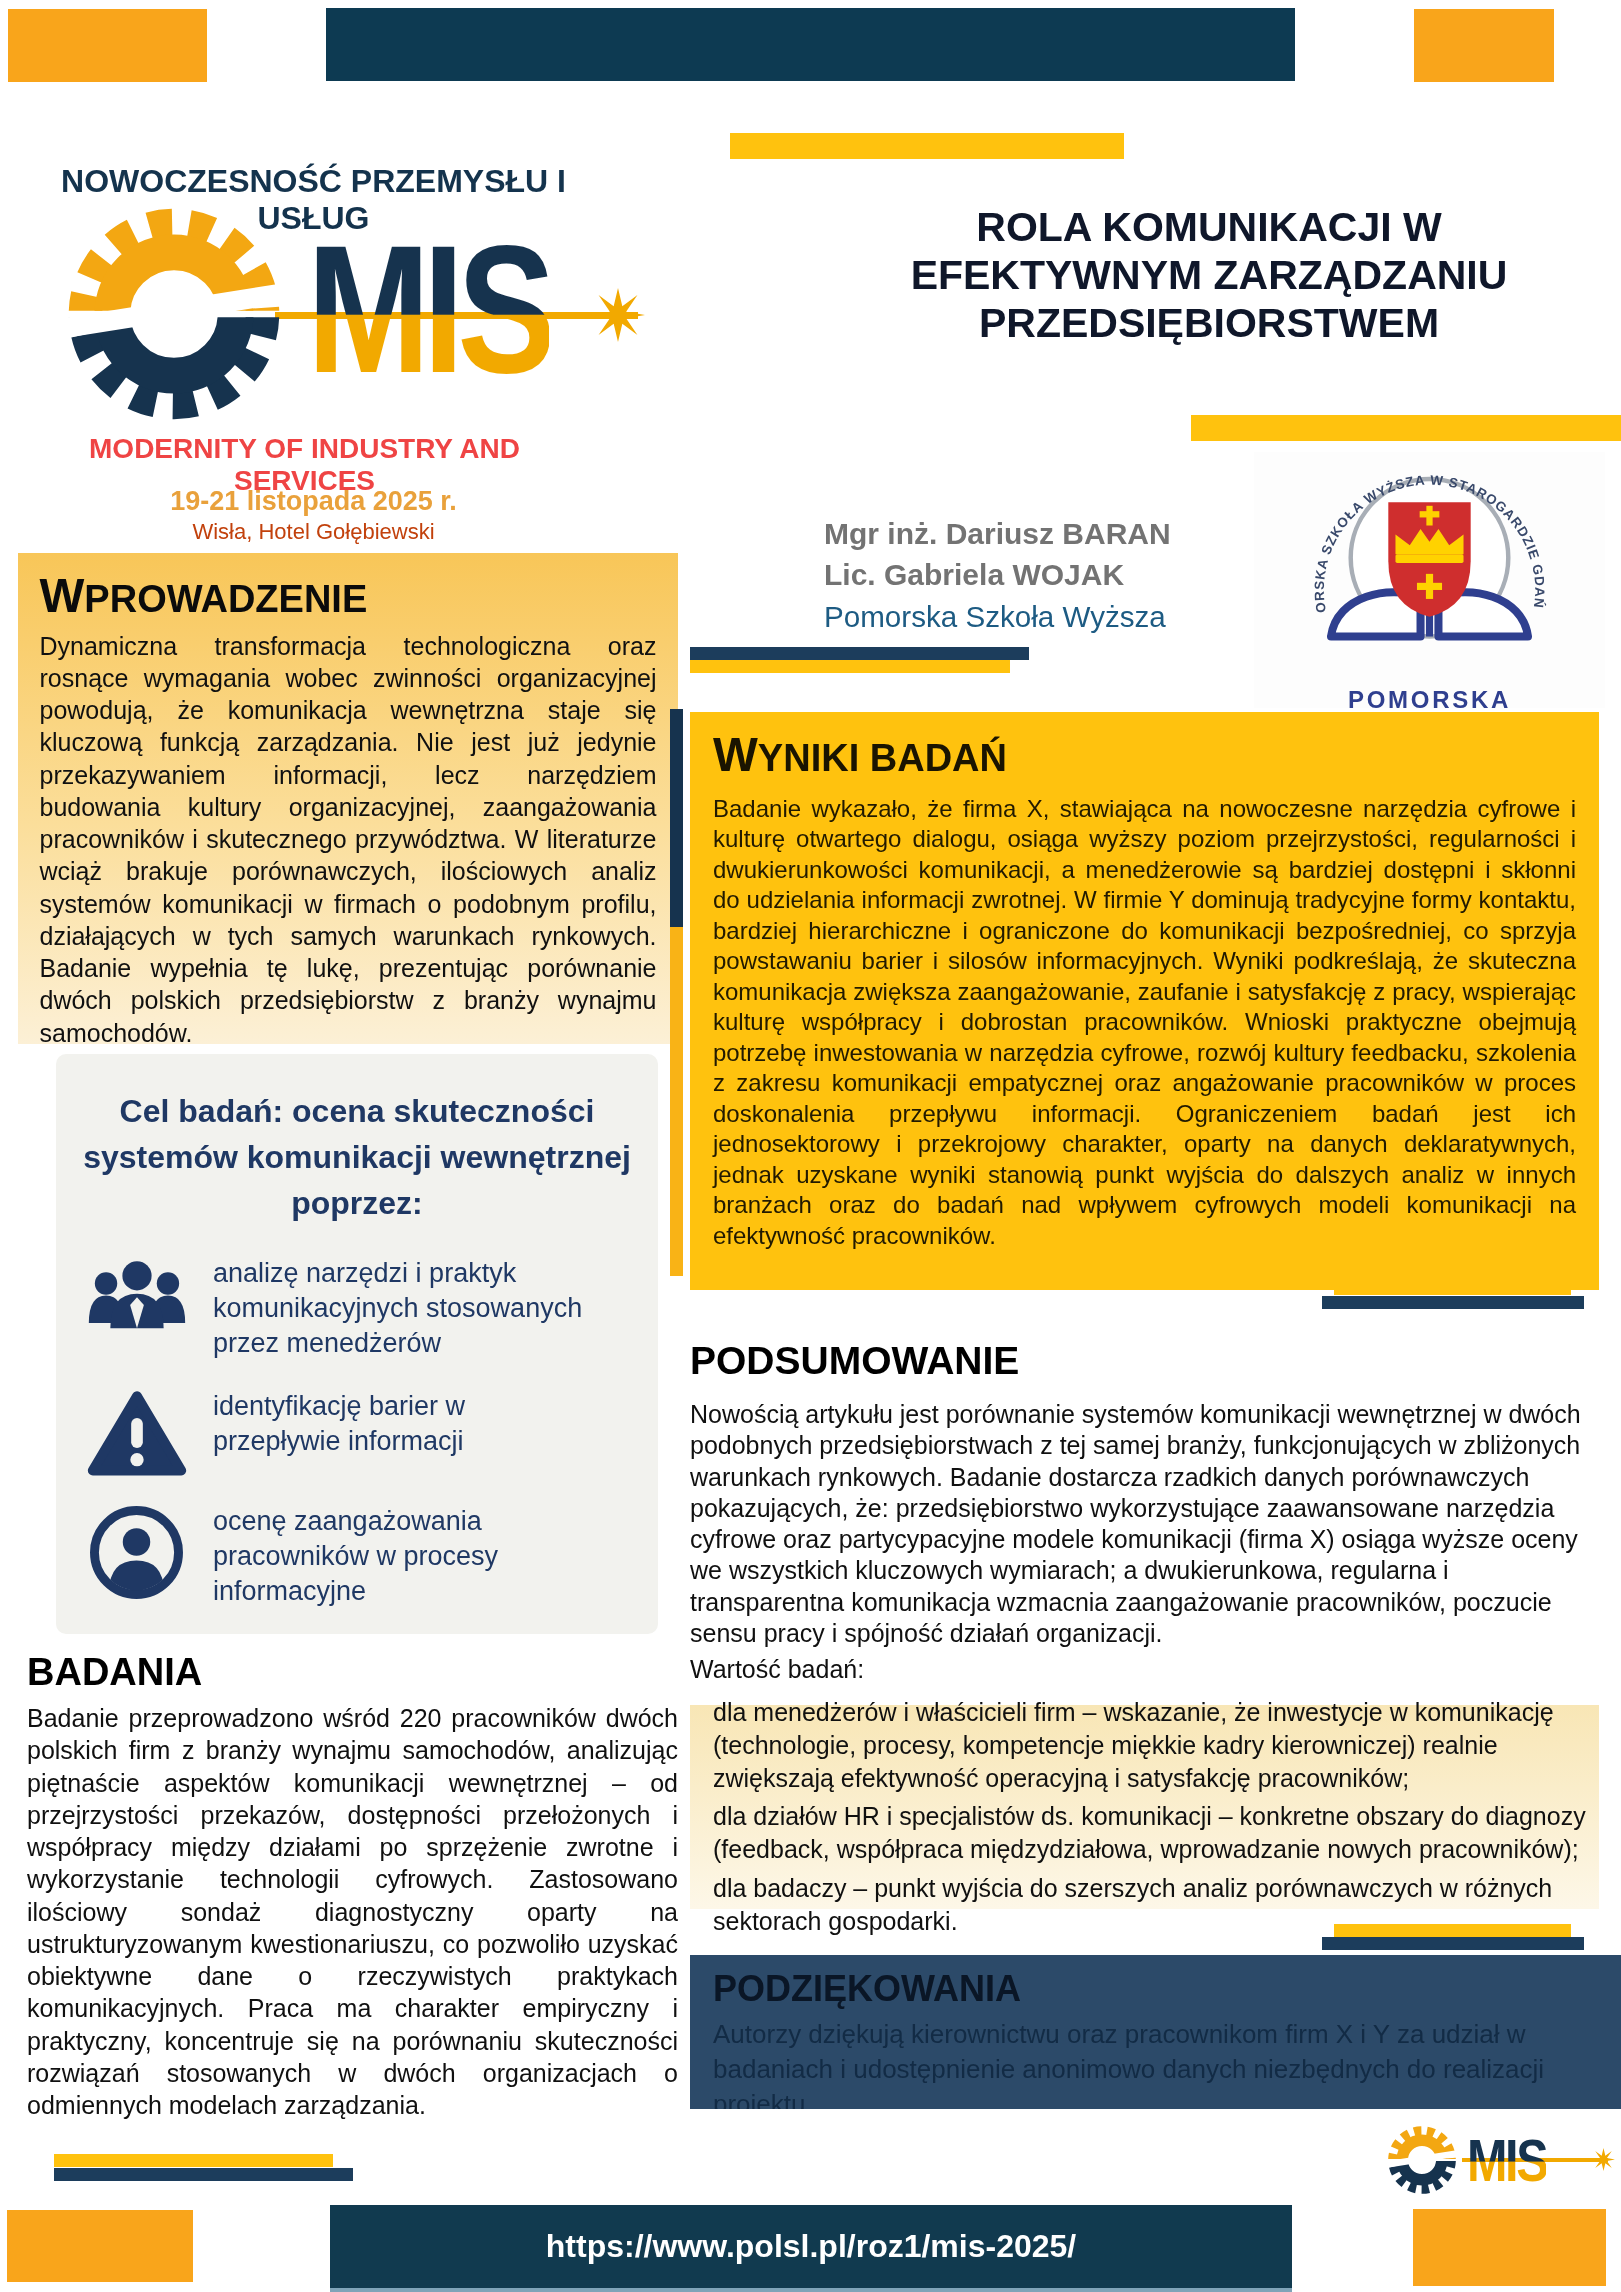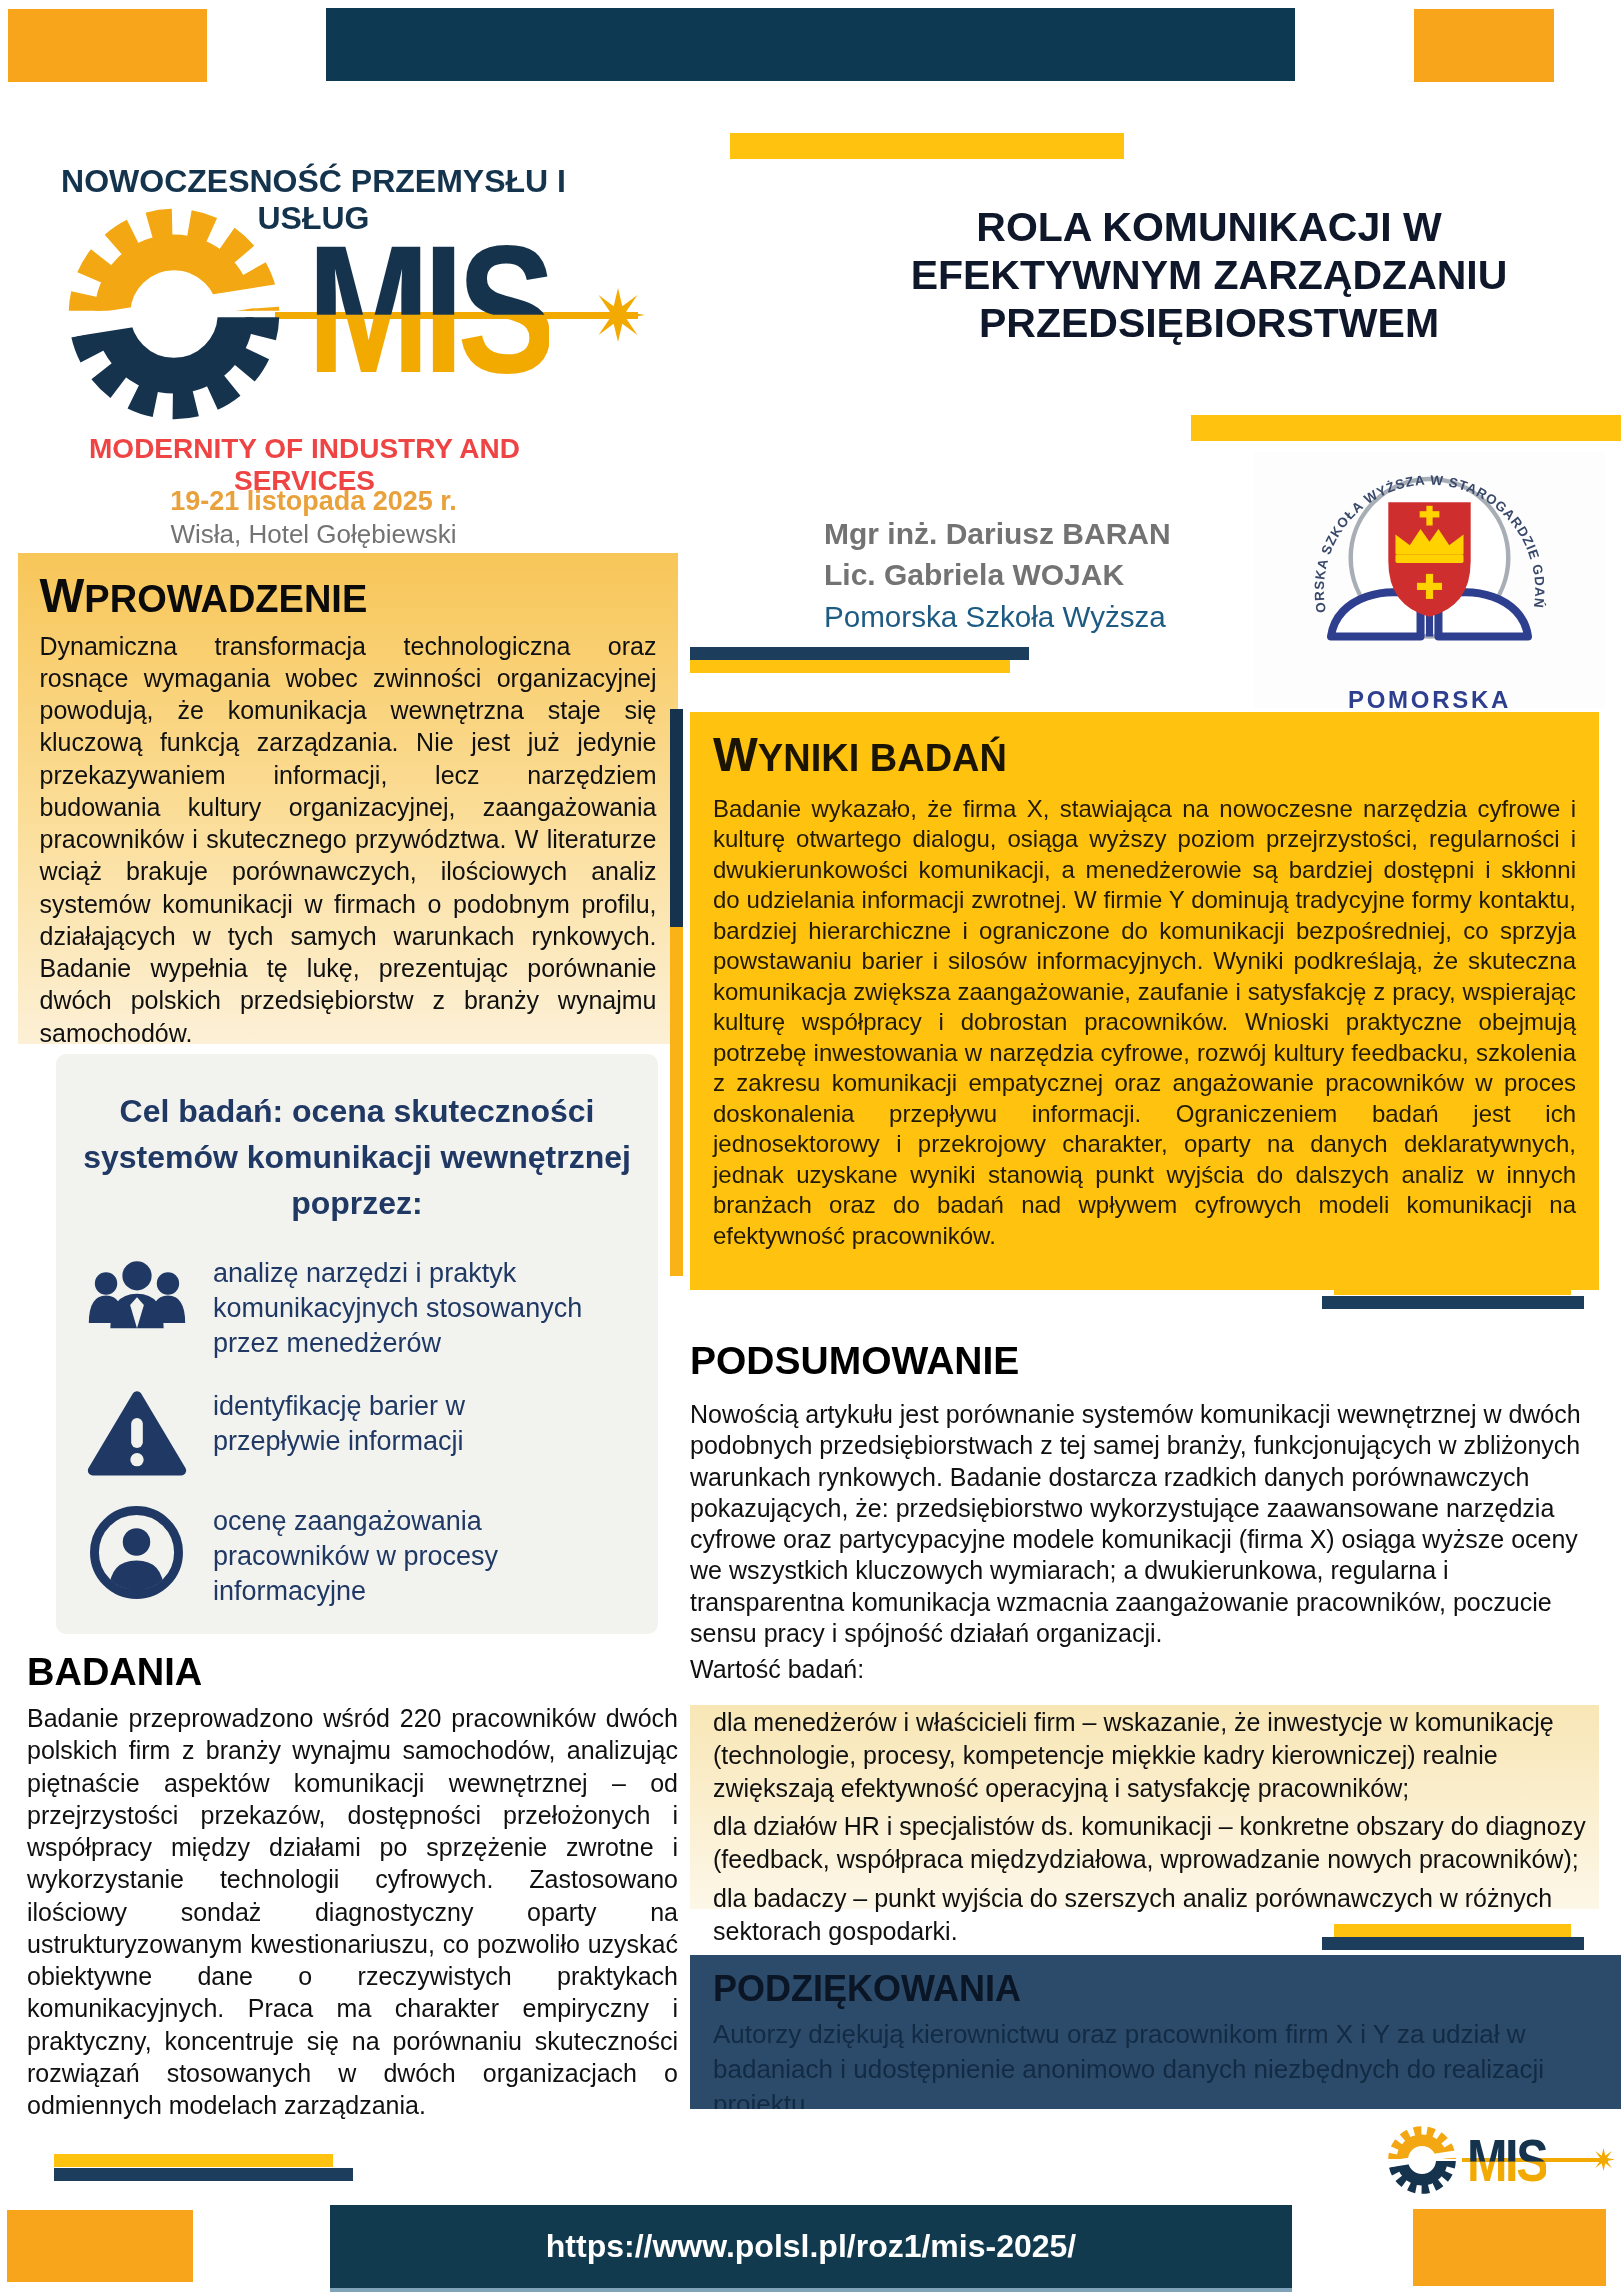--- a/index.html
+++ b/index.html
@@ -28,21 +28,21 @@
   .d-br-yellow   { left:1413px; top:2209px; width:193px; height:77px; background:#F9A51B; }
 
   
   .series-title { left:27px; top:163px; width:573px; text-align:center;
     font-size:32px; font-weight:bold; color:#14334D; letter-spacing:0px; }
   .series-title-en { left:18px; top:433px; width:573px; text-align:center;
     font-size:28px; font-weight:bold; color:#ef4444; }
   .conf-date { left:27px; top:486px; width:573px; text-align:center;
     font-size:27px; font-weight:bold; color:#E9A13B; }
   .conf-venue { left:27px; top:519px; width:573px; text-align:center;
-    font-size:26px; color:#737373; }
+    font-size:22px; color:#c2410c; }
 
   
   .mis-logo { left:49px; top:202px; width:596px; height:226px; }
   .mis-logo .mis-line { position:absolute; left:38%; right:7.2px; top:50%; height:6.3px;
     margin-top:-2.7px; background:#F2A900; z-index:0; }
   .mis-logo .gear { position:absolute; left:13.4px; top:0; width:224px; height:224px; z-index:1; }
   .mis-text { position:absolute; left:258px; top:3.6px; z-index:2;
     font-size:168px; font-weight:bold; letter-spacing:-8px; line-height:1.15;
     transform:scale(0.88,1.08); transform-origin:left top;
     background:linear-gradient(180deg,#16334E 0 52%,#F2A900 52% 100%);
@@ -96,21 +96,21 @@
     background:#FFC20E; padding:14.3px 23px; }
   .wyniki-box .cap-head { color:#1A1400; }
   .wyniki-body { margin-top:10.7px; font-size:24px; line-height:1.27; text-align:justify; color:#221A00; }
 
   .cream-block { left:690px; top:1705px; width:909px; height:204px;
     background:linear-gradient(180deg,#F8E6B5 0%,#FDF7E8 100%); z-index:0; }
   .podsum-heading { left:690px; top:1339px; font-size:39px; font-weight:bold; color:#000; z-index:1; }
   .podsum-block { left:690px; top:1399px; width:918px; z-index:1; }
   .podsum-body { font-size:25px; line-height:1.25; color:#101010; }
   .value-label { font-size:25px; line-height:1.3; color:#101010; margin-top:3.6px; }
-  .bullet-list { margin-top:21px; }
+  .bullet-list { margin-top:11px; }
   .bullet-item { padding-left:23px; font-size:25px; line-height:1.32; color:#101010; margin-bottom:5.4px; }
 
   .ack-box { left:690px; top:1955px; width:982px; height:154px; overflow:hidden;
     background:#2C4A69; padding:12.5px 23px; }
   .ack-heading { font-size:36px; font-weight:bold; color:#0A1626; }
   .ack-body { margin-top:7.2px; font-size:26px; line-height:1.35; color:#122B45; }
 
   
   .url-bar { left:330px; top:2205px; width:962px; height:88px; background:#113A4F;
     border-bottom:5.4px solid #7FA3B8; display:flex; align-items:center; justify-content:center; }

